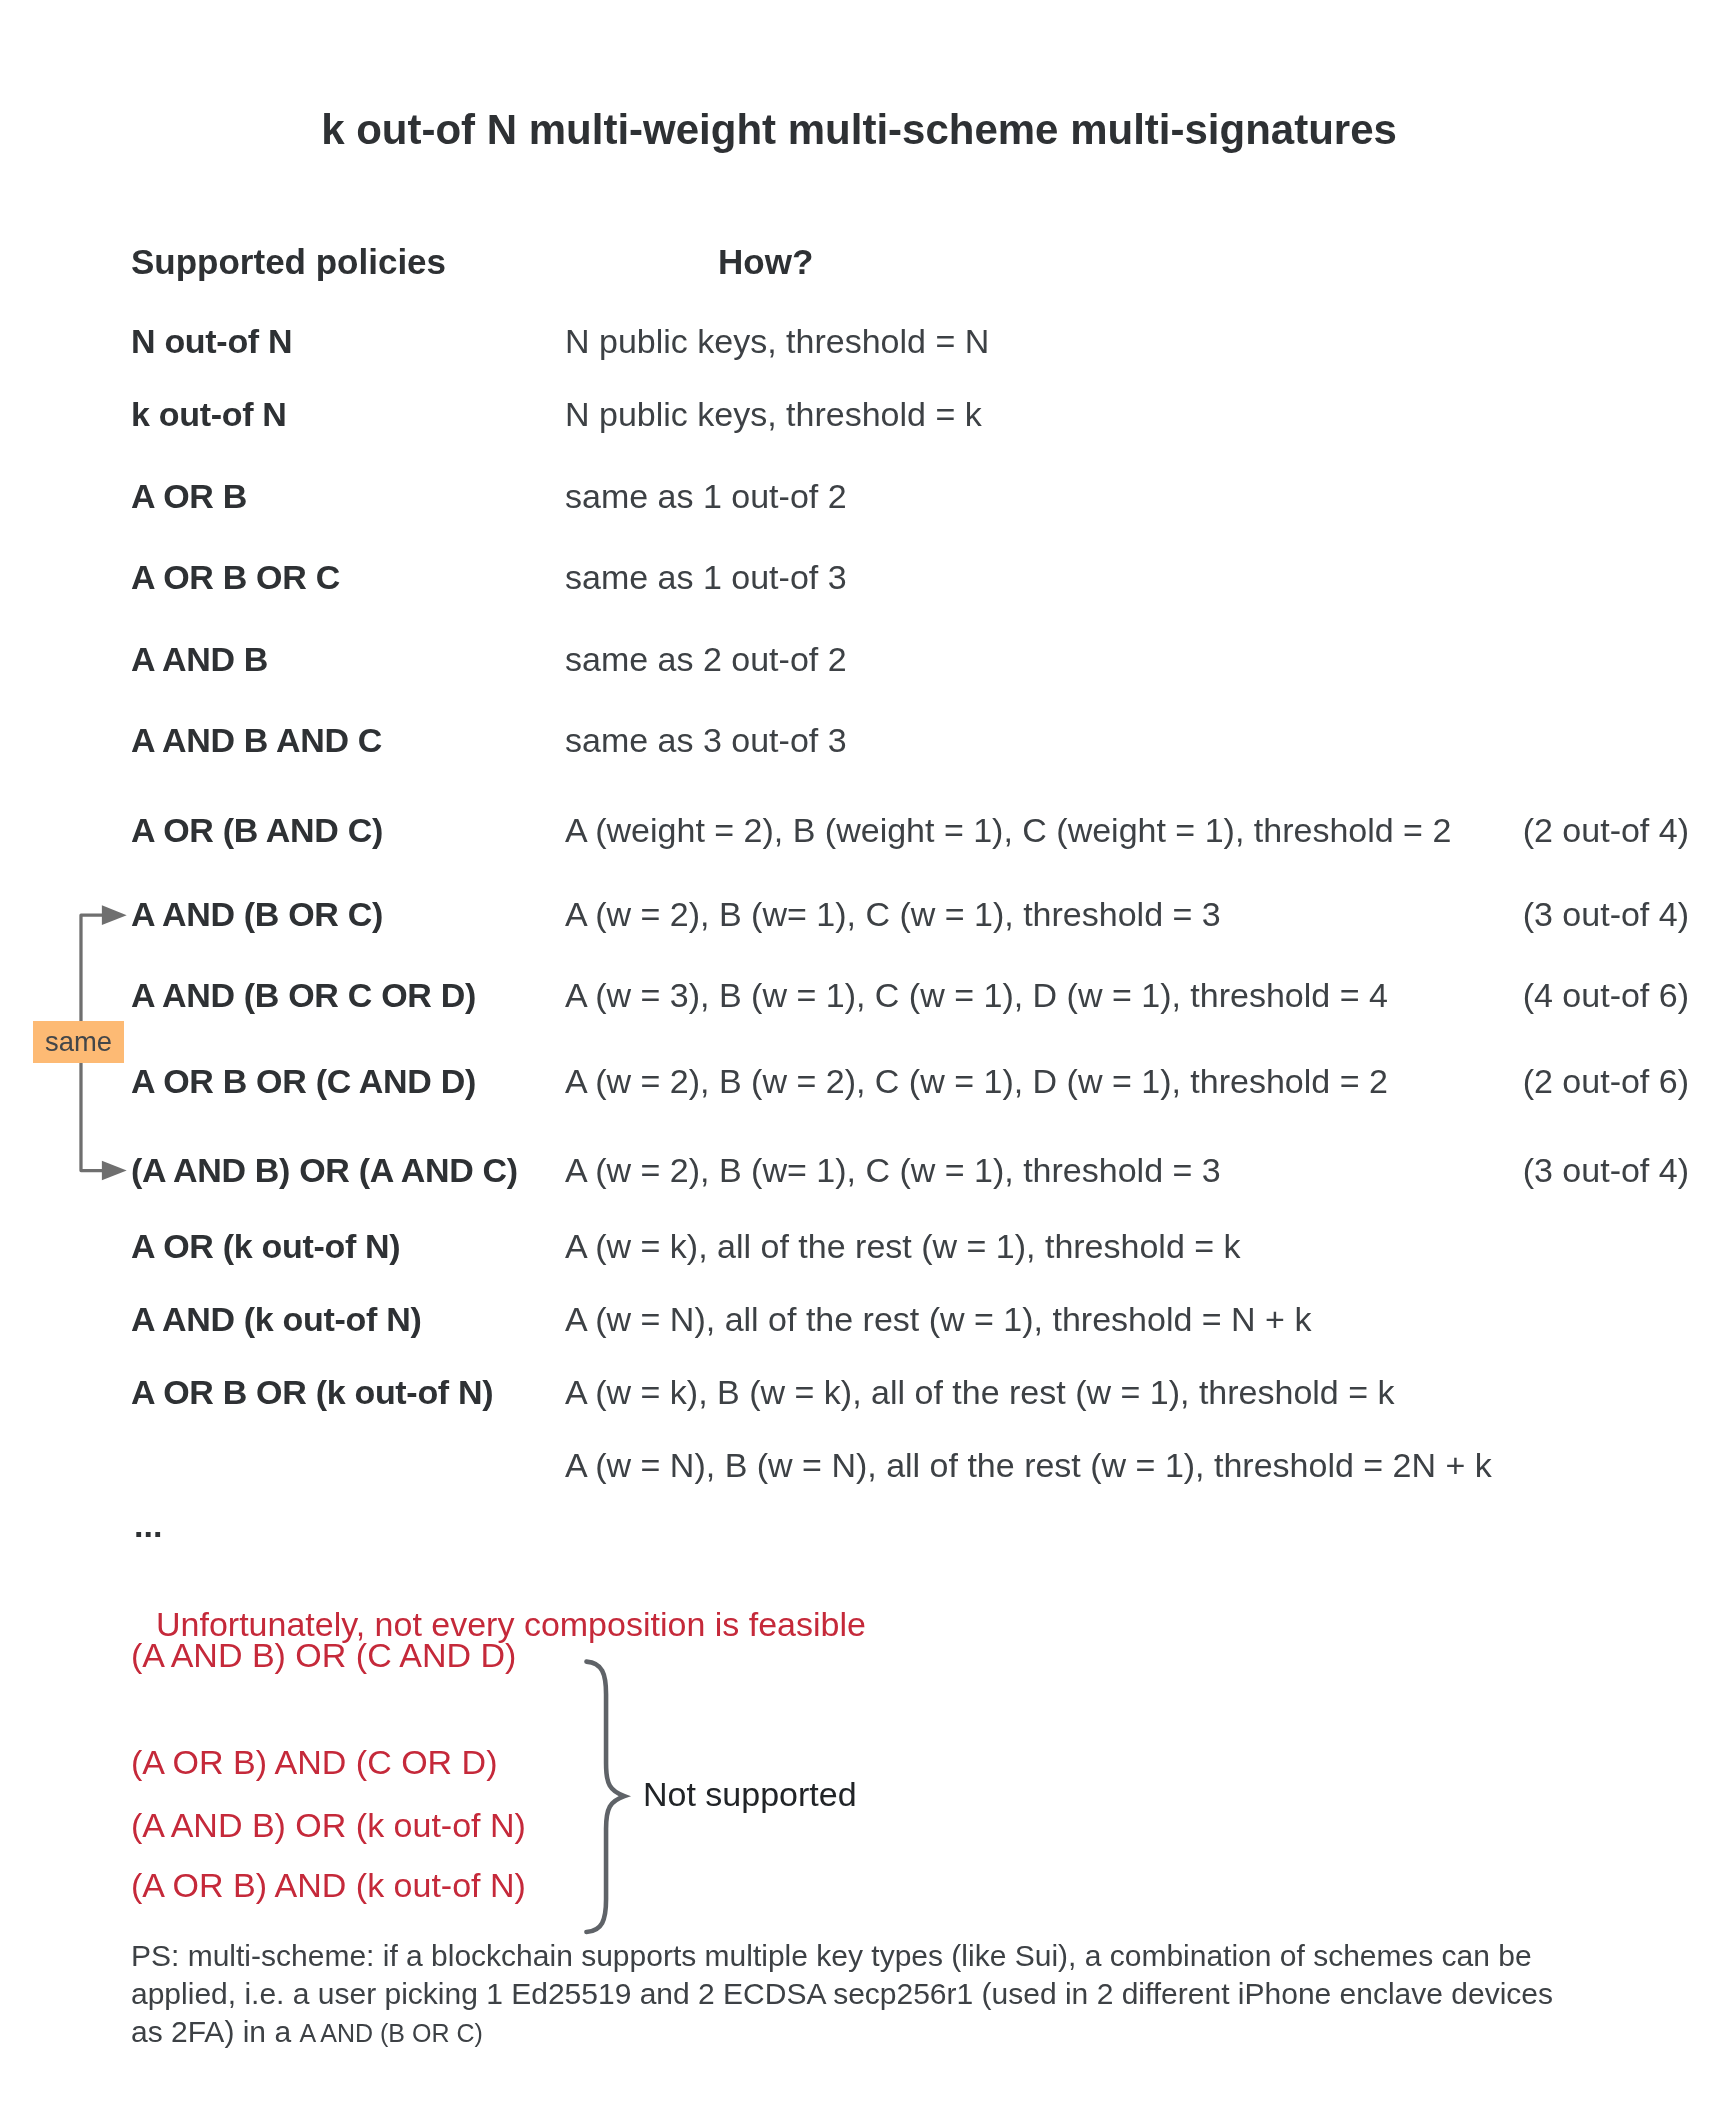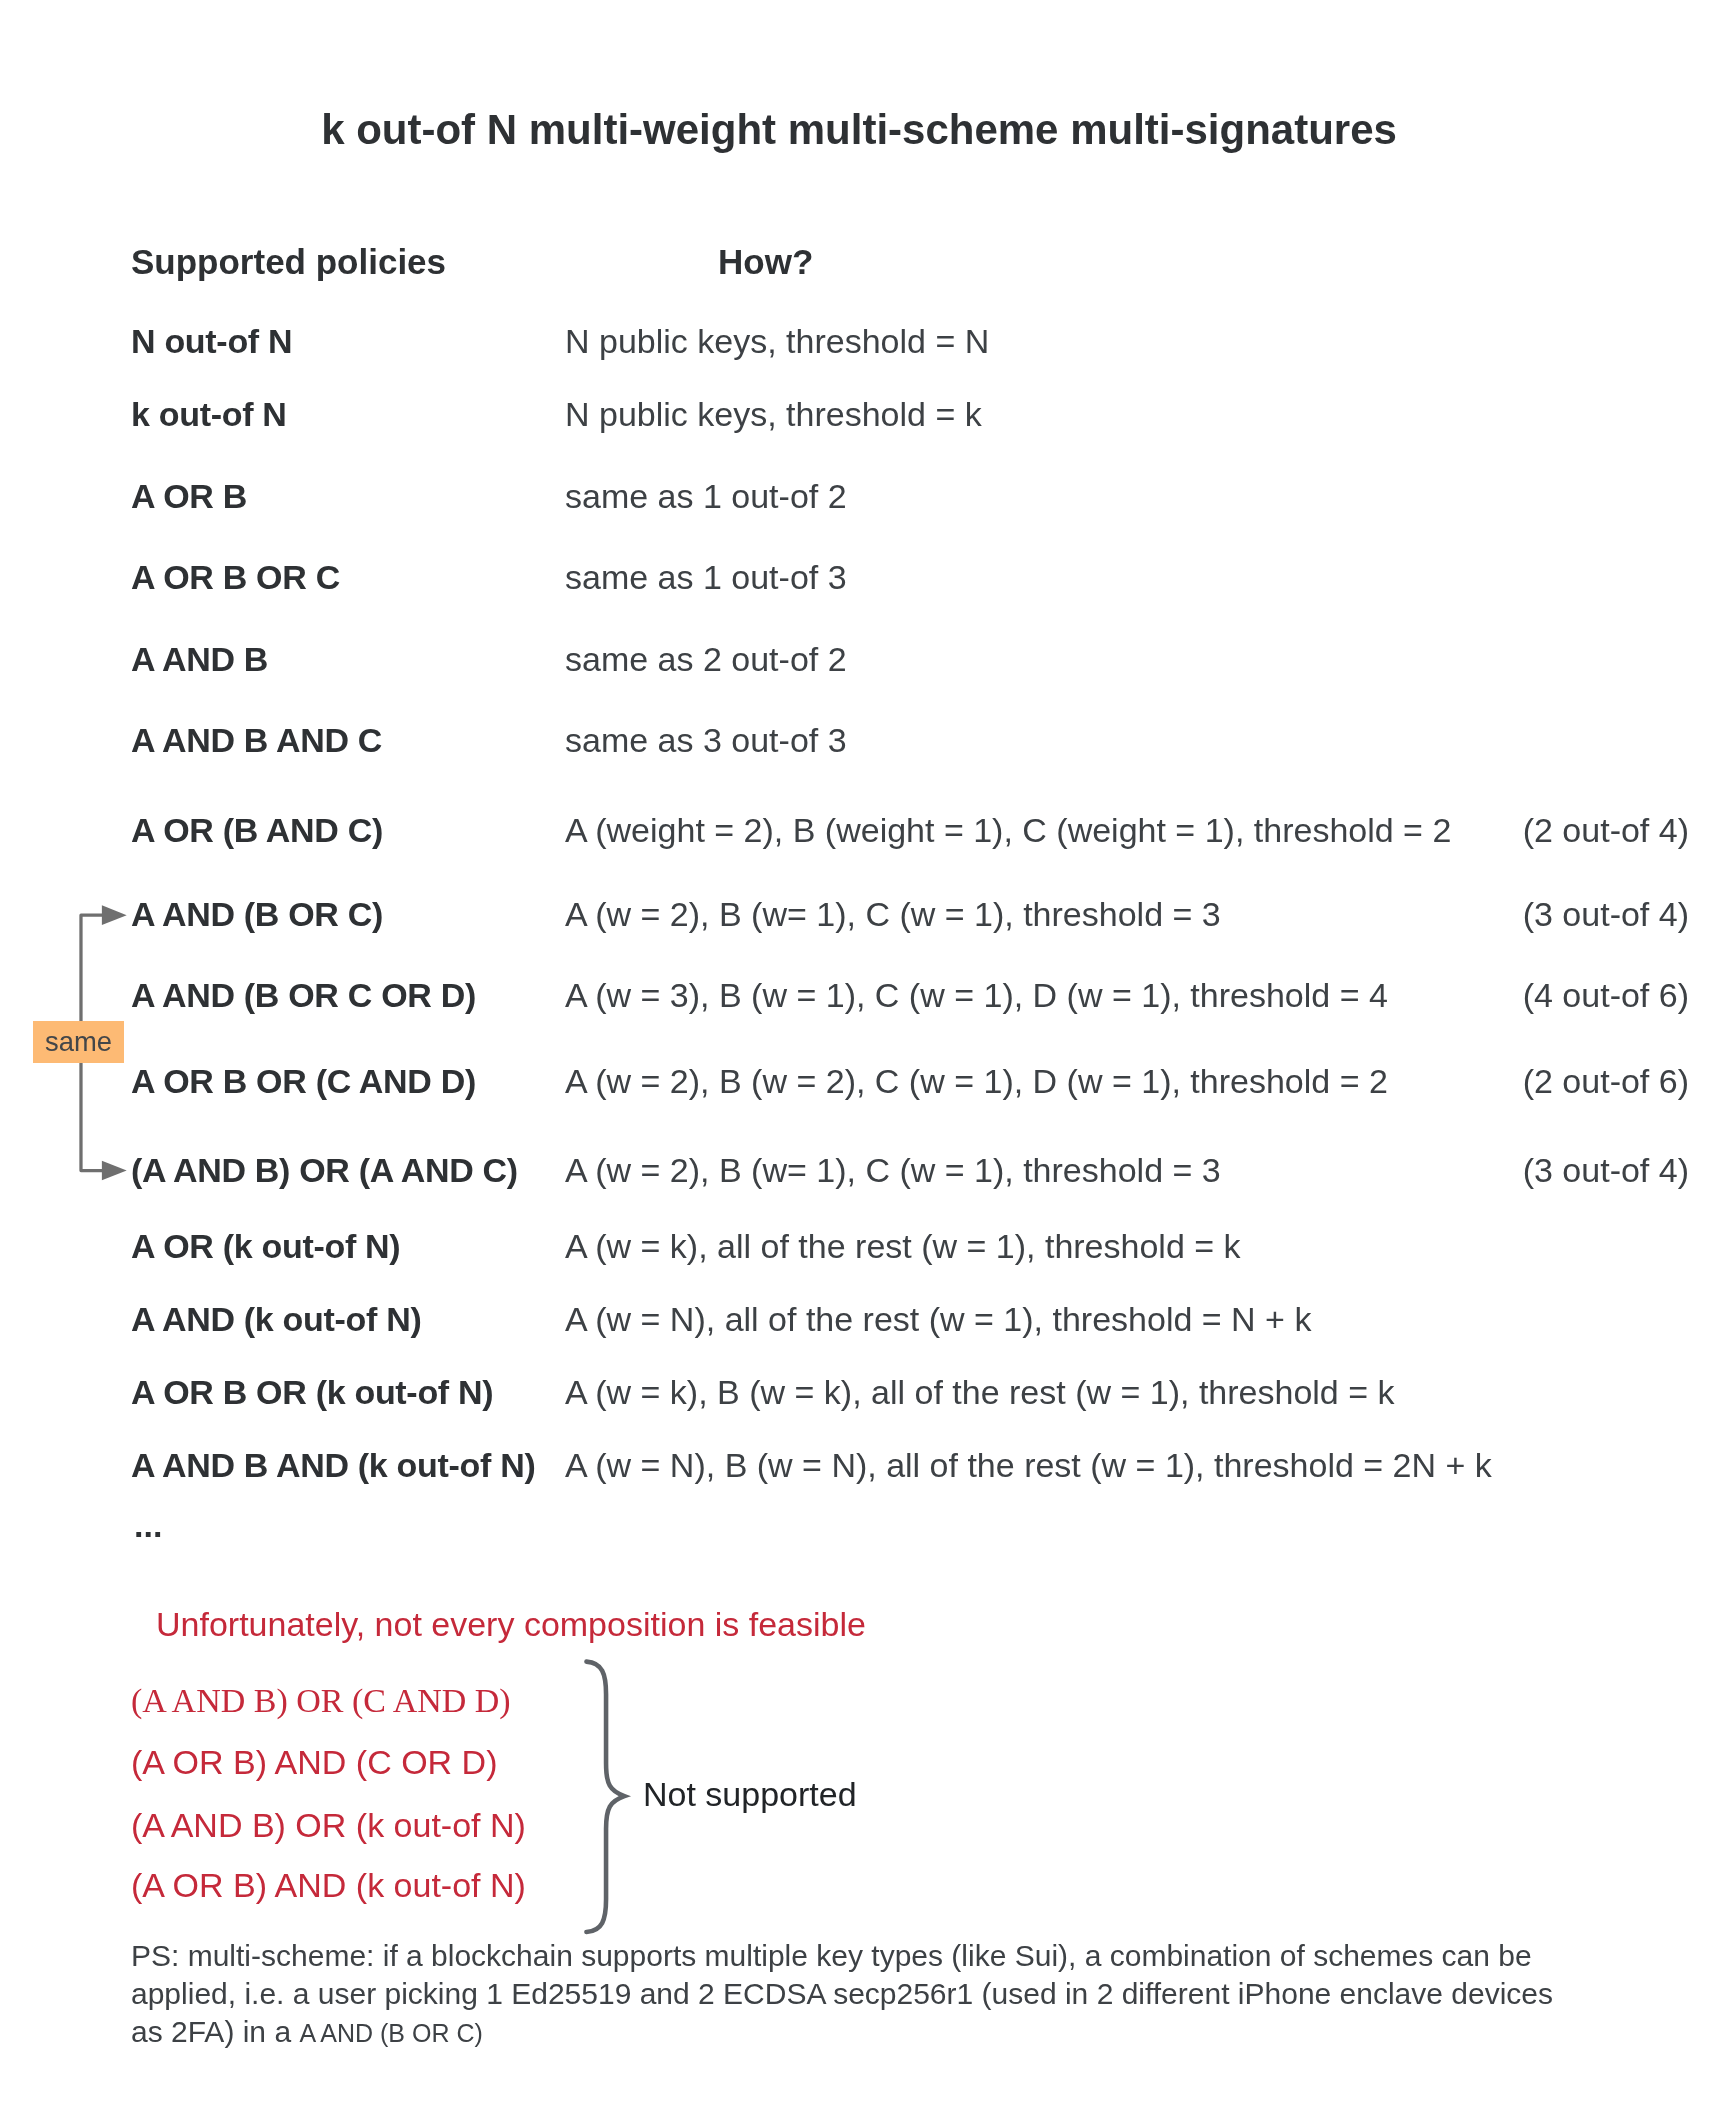--- a/index.html
+++ b/index.html
@@ -132,34 +132,33 @@
       <span class="note"></span>
     </div>
 
     <div class="row" style="top: 1369px;">
       <span class="policy">A OR B OR (k out-of N)</span>
       <span class="how">A (w = k), B (w = k), all of the rest (w = 1), threshold = k</span>
       <span class="note"></span>
     </div>
 
     <div class="row" style="top: 1442px;">
-      <span class="policy">A AND B AND (k out-of N)</span>
       <span class="how">A (w = N), B (w = N), all of the rest (w = 1), threshold = 2N + k</span>
       <span class="note"></span>
     </div>
   </div>
 
   <div class="same-label">same</div>
 
   <div class="ellipsis">...</div>
 
   <div class="red-heading">Unfortunately, not every composition is feasible</div>
 
   <div>
-    <div class="red-item" style="top: 1677px; font-family: Liberation Serif, serif;">(A AND B) OR (C AND D)</div>
+    <div class="red-item" style="top: 1632px;">(A AND B) OR (C AND D)</div>
 
     <div class="red-item" style="top: 1739px;">(A OR B) AND (C OR D)</div>
 
     <div class="red-item" style="top: 1802px;">(A AND B) OR (k out-of N)</div>
 
     <div class="red-item" style="top: 1862px;">(A OR B) AND (k out-of N)</div>
   </div>
 
   <div class="not-supported">Not supported</div>
 

